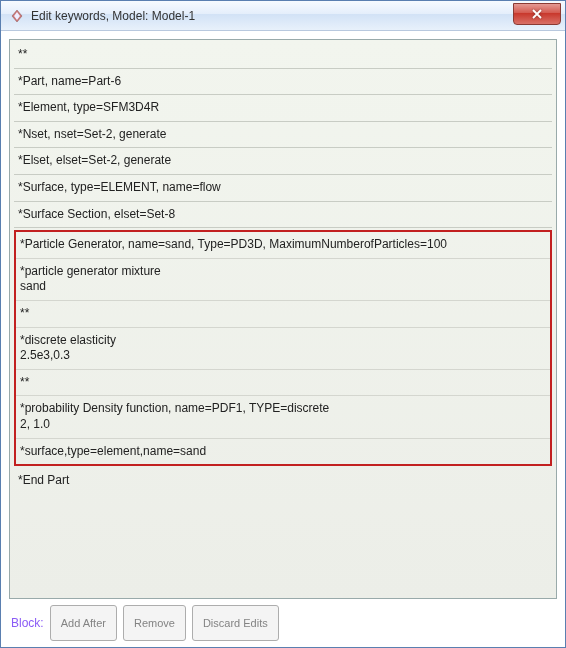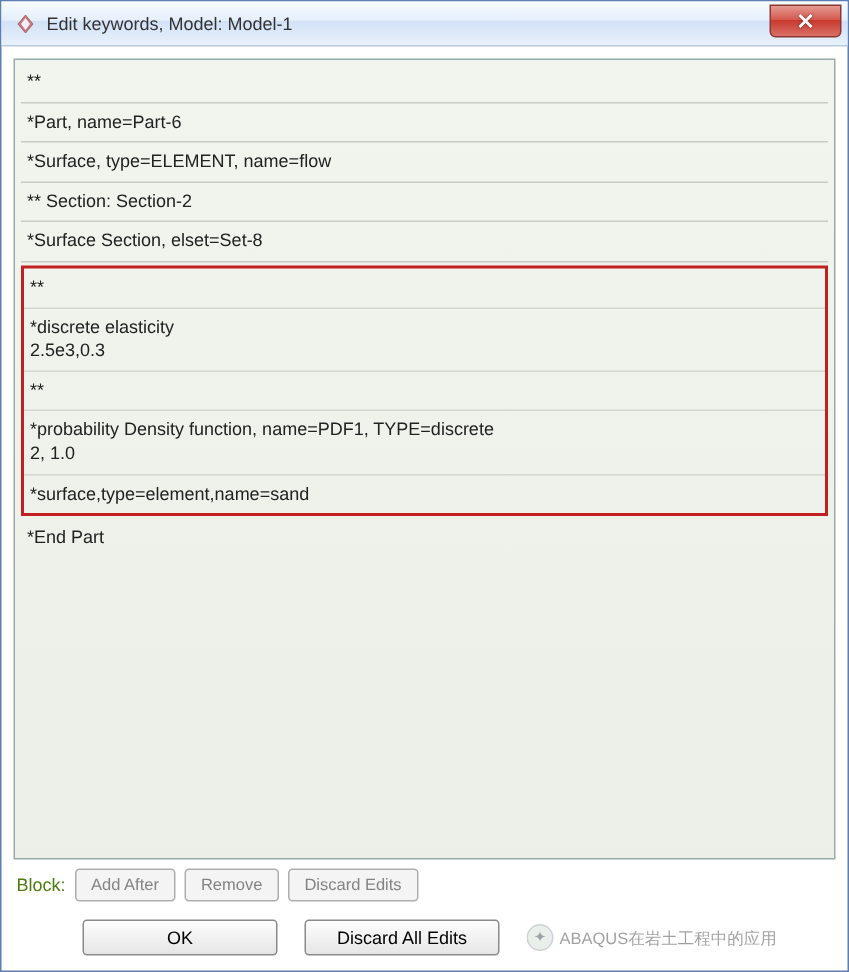--- a/index.html
+++ b/index.html
@@ -13,22 +13,22 @@
 .content-area { flex: 1; padding: 8px 8px 0 8px; display: flex; flex-direction: column; overflow: hidden; }
 .scroll-pane { flex: 1; border: 1px solid #9aa; background: linear-gradient(to bottom, #f2f5ee, #eceee8); overflow-y: scroll; position: relative; padding: 2px 4px 4px 4px; }
 .scroll-pane::-webkit-scrollbar { width: 17px; }
 .scroll-pane::-webkit-scrollbar-track { background: #e9e9e9; border-left: 1px solid #ccc; }
 .scroll-pane::-webkit-scrollbar-thumb { background: linear-gradient(to right, #e8eff9, #c5d8f0); border: 1px solid #9ab; border-radius: 2px; }
 .kw-line { padding: 5px 4px; font-size: 12px; color: #222; border-bottom: 1px solid #c8ccc4; cursor: pointer; white-space: pre; line-height: 1.3; }
 .kw-line:last-child { border-bottom: none; }
 .highlight-box { border: 2px solid #c22020; margin: 2px 0; }
 .highlight-box .kw-line { border-bottom-color: #d4d6cf; }
 .block-row { display: flex; align-items: center; padding: 6px 2px; gap: 6px; }
-.block-label { color: #4d7c0f; }
-.btn { height: 22px; padding: 0 10px; background: #f4f4f4; border: 1px solid #adadad; border-radius: 3px; color: #838383; font-size: 11px; cursor: default; font-family: inherit; }
+.block-label { color: #8b5cf6; }
+.btn { height: 36px; padding: 0 10px; background: #f4f4f4; border: 1px solid #adadad; border-radius: 3px; color: #838383; font-size: 11px; cursor: default; font-family: inherit; }
 .footer { padding: 6px 8px 10px 8px; display: flex; align-items: center; gap: 18px; }
 .footer-spacer { width: 28px; }
 .big-btn { height: 24px; width: 130px; background: linear-gradient(to bottom, #fdfdfd, #e6e6e6); border: 1px solid #8a8a8a; border-radius: 3px; font-size: 12px; cursor: pointer; font-family: inherit; }
 .watermark { flex: 1; display: flex; align-items: center; gap: 4px; opacity: 0.55; font-size: 11px; color: #555; overflow: hidden; white-space: nowrap; }
 .wm-icon { width: 18px; height: 18px; border-radius: 50%; background: #d8e4da; border: 1px solid #aab; display: flex; align-items: center; justify-content: center; font-size: 10px; color: #556; }
 </style>
 </head>
 <body>
 
 <div class="window">
@@ -44,47 +44,43 @@
       <svg width="12" height="10" viewBox="0 0 12 10">
           <path d="M2 1 L10 9 M10 1 L2 9" stroke="#fff" stroke-width="1.8"></path>
         </svg>
     </div>
   </div>
 
   <div class="content-area">
     <div class="scroll-pane">
       <div class="kw-line">**</div>
       <div class="kw-line">*Part, name=Part-6</div>
+      <div class="kw-line">*Element, type=SFM3D4R</div>
+      <div class="kw-line">*Nset, nset=Set-2, generate</div>
+      <div class="kw-line">*Elset, elset=Set-2, generate</div>
       <div class="kw-line">*Surface, type=ELEMENT, name=flow</div>
-      <div class="kw-line">** Section: Section-2</div>
       <div class="kw-line">*Surface Section, elset=Set-8</div>
 
       <div class="highlight-box">
+        <div class="kw-line">*Particle Generator, name=sand, Type=PD3D, MaximumNumberofParticles=100</div>
+        <div class="kw-line">*particle generator mixture
+sand</div>
         <div class="kw-line">**</div>
         <div class="kw-line">*discrete elasticity
 2.5e3,0.3</div>
         <div class="kw-line">**</div>
         <div class="kw-line">*probability Density function, name=PDF1, TYPE=discrete
 2, 1.0</div>
         <div class="kw-line">*surface,type=element,name=sand</div>
       </div>
 
       <div class="kw-line">*End Part</div>
     </div>
 
     <div class="block-row">
       <span class="block-label">Block:</span>
       <button class="btn">Add After</button>
       <button class="btn">Remove</button>
       <button class="btn">Discard Edits</button>
     </div>
   </div>
 
-  <div class="footer">
-    <span class="footer-spacer"></span>
-    <button class="big-btn">OK</button>
-    <button class="big-btn">Discard All Edits</button>
-    <div class="watermark">
-      <span class="wm-icon">✦</span>
-      <span>ABAQUS在岩土工程中的应用</span>
-    </div>
-  </div>
 </div>
 
 </body></html>

